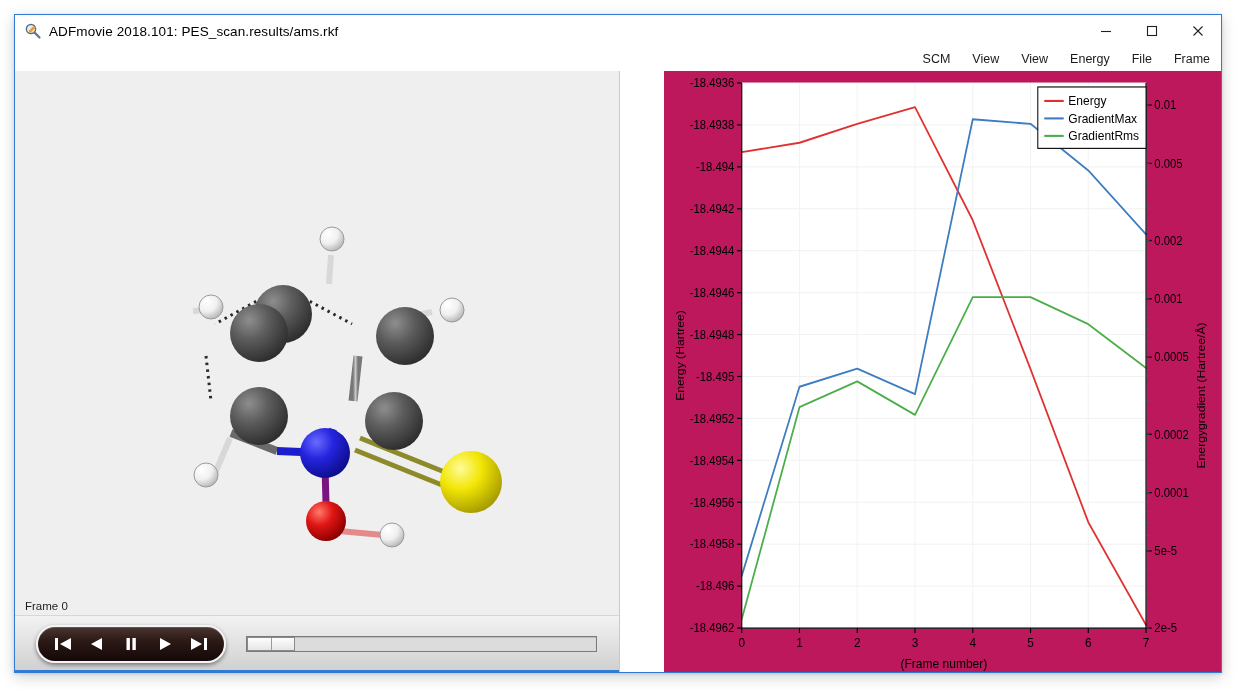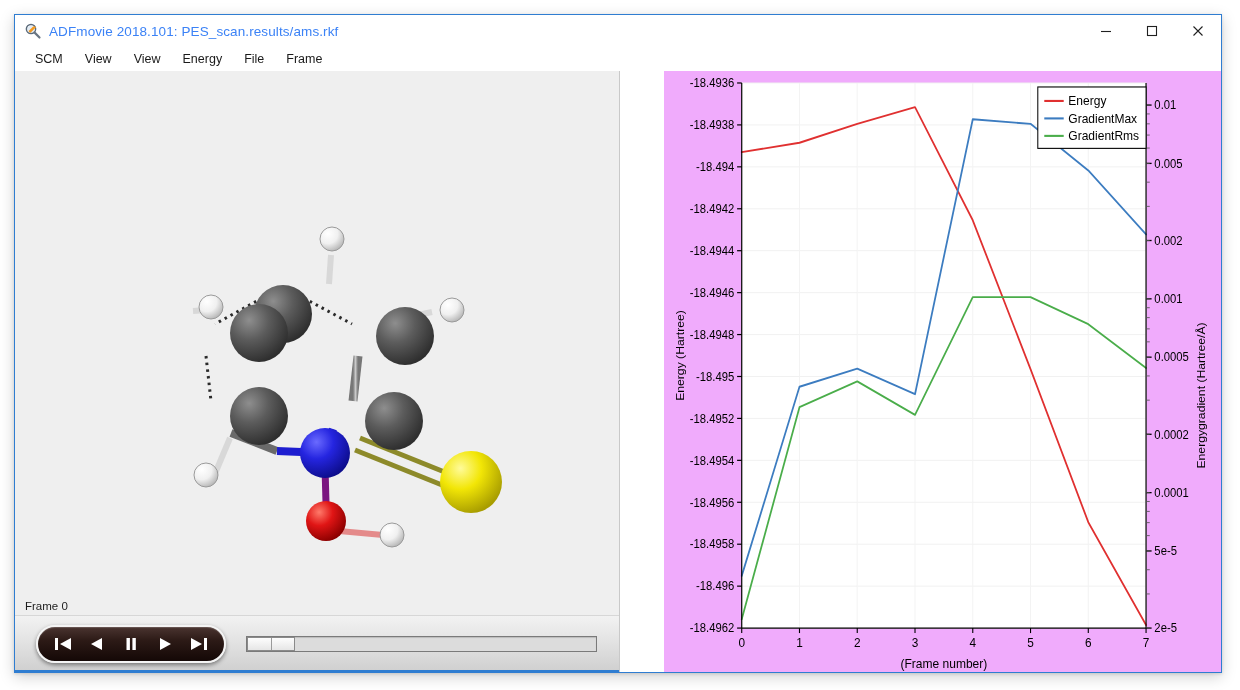--- a/index.html
+++ b/index.html
@@ -20,33 +20,33 @@
     box-shadow:0 4px 14px rgba(0,0,0,.18), 0 1px 3px rgba(0,0,0,.12);
   }
   .titlebar{
     position:relative;height:32px;background:#ffffff;
     display:flex;align-items:center;
   }
   .title-icon{
     width:18px;height:18px;margin-left:9px;margin-right:7px;position:relative;flex:none;
   }
   .title-text{
-    font-size:13.5px;color:#3b82f6;white-space:nowrap;letter-spacing:.1px;
+    font-size:13.5px;color:#000000;white-space:nowrap;letter-spacing:.1px;
   }
   .winbtns{position:absolute;right:0;top:0;height:32px;display:flex;}
   .winbtn{
     width:46px;height:32px;display:flex;align-items:center;justify-content:center;
     cursor:default;
   }
   .winbtn svg{display:block;}
 
   
   .menubar{
     height:24px;background:#ffffff;display:flex;align-items:center;
-    padding-left:9px;gap:0px;
+    padding-left:9px;gap:0px;justify-content:flex-end;
   }
   .menu-item{
     font-size:12.5px;color:#1a1a1a;padding:3px 11px 4px 11px;cursor:default;
     white-space:nowrap;
   }
 
   
   .content{
     position:absolute;left:0;top:56px;right:0;bottom:0;
     display:flex;
@@ -104,21 +104,21 @@
     position:absolute;left:0;top:0;height:14px;width:48px;
     background:linear-gradient(to bottom,#fdfdfd,#e6e6e6);
     border:1px solid #8a8a8a;box-sizing:border-box;
     display:flex;
   }
   .slider-thumb .half{flex:1;border-right:1px solid #9a9a9a;}
   .slider-thumb .half:last-child{border-right:none;}
 
   
   .right-pane{
-    position:relative;flex:1 1 auto;background:#f0abfc;margin-left:44px;
+    position:relative;flex:1 1 auto;background:#be185d;margin-left:44px;
   }
   .chart-svg{position:absolute;left:0;top:0;width:100%;height:100%;}
 
   text{font-family:"Liberation Sans", sans-serif;}
 </style>
 </head>
 <body>
 
 <div id="root">
   <div class="window">

